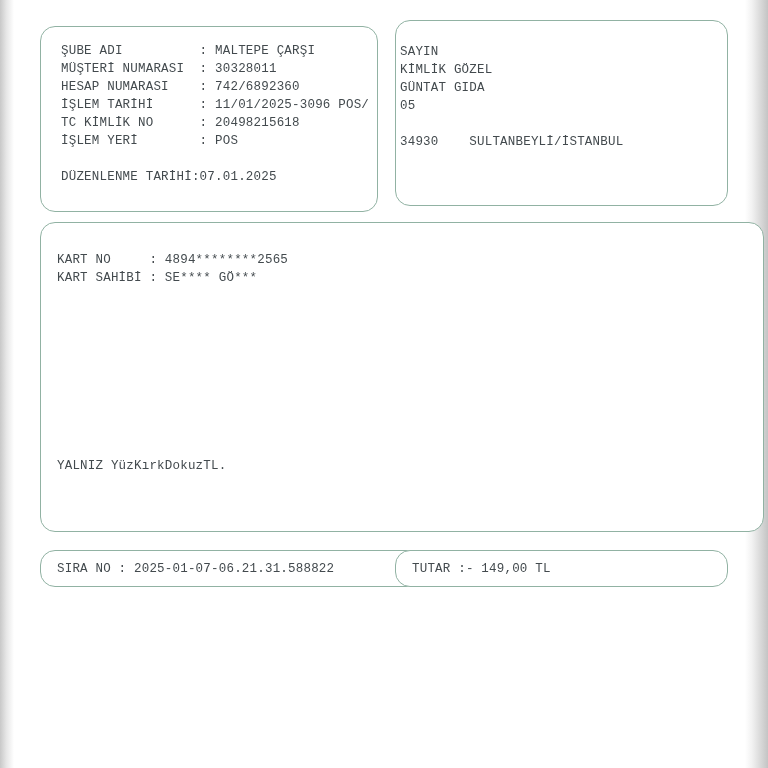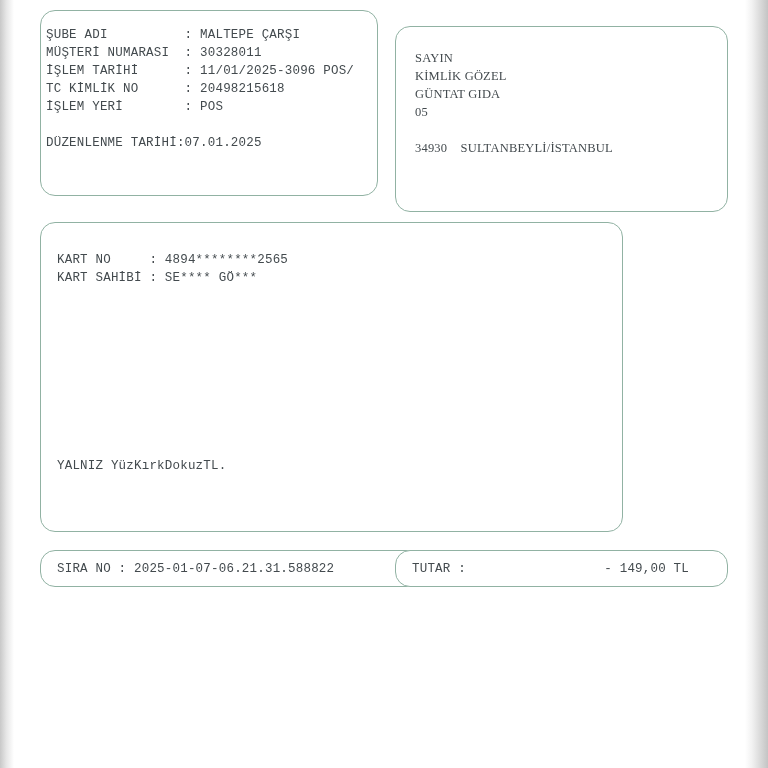--- a/index.html
+++ b/index.html
@@ -36,43 +36,44 @@
     position: absolute;
     border: 1.5px solid #91b2a3;
     border-radius: 15px;
     background: #ffffff;
     font-size: 12.5px;
     line-height: 18px;
     letter-spacing: 0.2px;
     color: #434a4e;
   }
   .line { white-space: pre; }
-  .box-branch   { left: 40px;  top: 10px;  width: 338px; height: 186px; padding: 15px 5px; }
-  .box-recipient{ left: 395px; top: 26px;  width: 333px; height: 186px; padding: 22px 19px; font-family: Liberation Serif, serif; }
-  .box-card     { left: 40px;  top: 222px; width: 583px; height: 310px; padding: 28px 16px 56px 16px;
+  .box-branch   { left: 40px;  top: 26px;  width: 338px; height: 186px; padding: 15px 20px; }
+  .box-recipient{ left: 395px; top: 20px;  width: 333px; height: 186px; padding: 22px 4px; }
+  .box-card     { left: 40px;  top: 222px; width: 724px; height: 310px; padding: 28px 16px 56px 16px;
                   display: flex; flex-direction: column; }
   .box-card .amount-words { margin-top: auto; }
   .box-sequence { left: 40px;  top: 550px; width: 382px; height: 37px;
                   display: flex; align-items: center; padding: 0 16px; }
   .box-amount   { left: 395px; top: 550px; width: 333px; height: 37px;
-                  display: flex; align-items: center; justify-content: space-between;
+                  display: flex; align-items: center; justify-content: flex-start;
                   padding: 0 38px 0 16px; }
 </style>
 </head>
 <body>
 
 <div class="page">
 
   <div class="edge left"></div>
   <div class="edge right"></div>
 
   <div class="box box-branch">
     <div>
         <div class="line">ŞUBE ADI          : MALTEPE ÇARŞI</div>
         <div class="line">MÜŞTERİ NUMARASI  : 30328011</div>
+        <div class="line">HESAP NUMARASI    : 742/6892360</div>
         <div class="line">İŞLEM TARİHİ      : 11/01/2025-3096 POS/</div>
         <div class="line">TC KİMLİK NO      : 20498215618</div>
         <div class="line">İŞLEM YERİ        : POS</div>
         <div class="line">&nbsp;</div>
         <div class="line">DÜZENLENME TARİHİ:07.01.2025</div>
       </div>
   </div>
 
   <div class="box box-recipient">
     <div>

